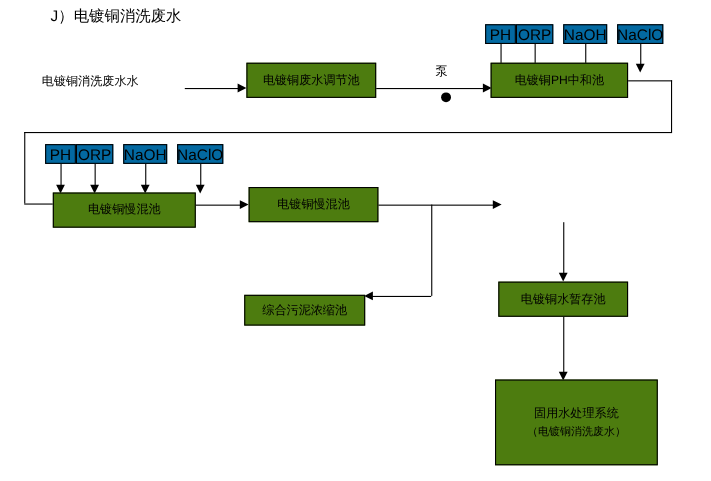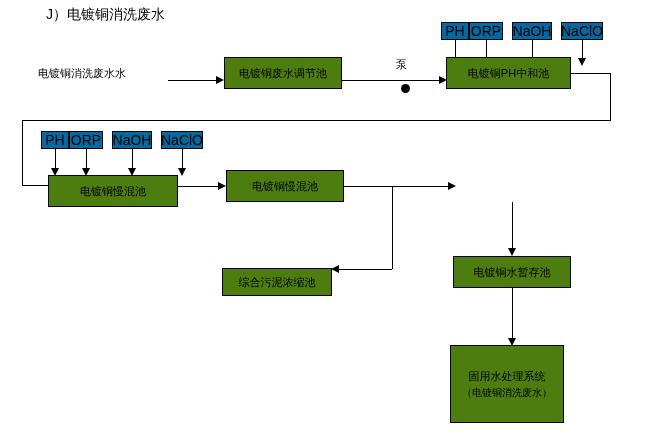--- a/index.html
+++ b/index.html
@@ -159,18 +159,18 @@
   <div class="line hline" style="left:338px; top:269px; width:54px;"></div>
   <div class="arrow arrow-left" style="left:331px; top:265px;"></div>
 
   <div class="box big" style="left:222px; top:256px; width:110px; height:28px;margin-top:12px;">综合污泥浓缩池</div>
 
   <div class="box big" style="left:453px; top:256px; width:118px; height:32px;">电镀铜水暂存池</div>
 
   <div class="line vline" style="left:512px; top:288px; height:52px;"></div>
   <div class="arrow arrow-down" style="left:508px; top:338px;"></div>
 
-  <div class="box big" style="left:450px; top:345px; width:114px; height:78px;text-align:right;">
+  <div class="box big" style="left:450px; top:345px; width:148px; height:78px;text-align:right;">
     <span>固用水处理系统</span>
     <span class="sub">（电镀铜消洗废水）</span>
   </div>
 
 </div>
 
 </body></html>

